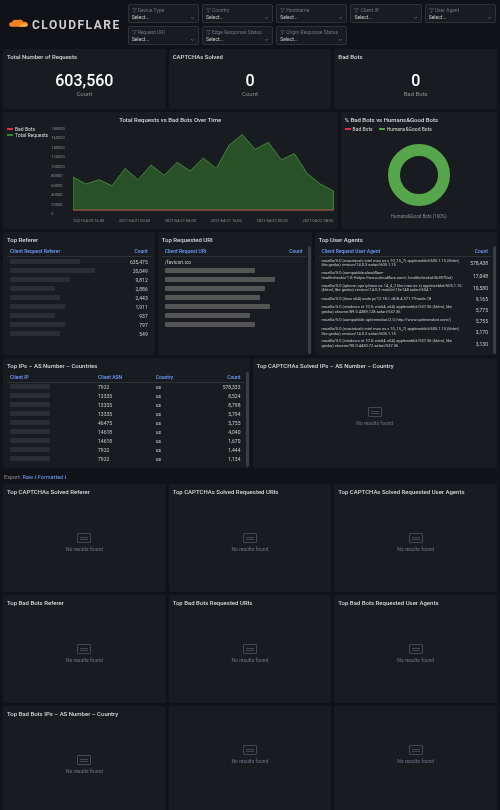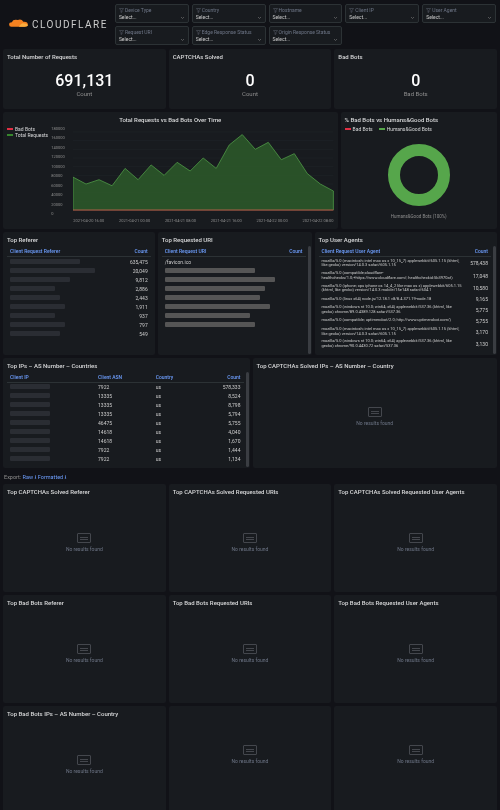--- a/index.html
+++ b/index.html
@@ -1,20 +1,20 @@
 <!DOCTYPE html>
 <html><head>
 <meta charset="utf-8">
 <style>
 * { margin:0; padding:0; box-sizing:border-box; }
 body { background:#111217; color:#d8d9da; font-family:Roboto,Arial,sans-serif; font-size:7px; width:500px; }
 .header { display:flex; padding:4px; gap:3px; }
 .logo { display:flex; align-items:center; gap:2px; padding:2px 4px; }
 .logo-icon { width:22px; height:11px; }
-.logo-text { font-size:10px; letter-spacing:1.5px; color:#ccc; font-weight:400; }
+.logo-text { font-size:12px; letter-spacing:1.5px; color:#ccc; font-weight:700; }
 .filters { flex:1; display:grid; grid-template-columns:repeat(5,1fr); gap:3px; }
 .filter { background:#181b1f; border:1px solid #2c3235; border-radius:2px; padding:2px 3px; }
 .filter-label { font-size:5px; color:#6e7687; display:flex; align-items:center; gap:1px; }
 .filter-label svg { width:5px; height:5px; }
 .filter-val { display:flex; justify-content:space-between; align-items:center; font-size:5px; color:#ccc; margin-top:1px; }
 .filter-val svg { width:5px; height:5px; }
 .row { display:flex; gap:3px; padding:0 3px 3px; }
 .panel { background:#181b1f; border-radius:2px; padding:4px; flex:1; }
 .panel-title { font-size:6px; color:#d8d9da; font-weight:500; margin-bottom:3px; }
 .stat { text-align:center; padding:8px 0; }
@@ -167,21 +167,21 @@
           </svg>
         </div>
    </div>
     </div>
 </div>
 
 <div class="row">
   <div class="panel">
     <div class="panel-title">Total Number of Requests</div>
     <div class="stat">
-        <div class="stat-val">691,131</div>
+        <div class="stat-val">603,560</div>
         <div class="stat-label">Count</div>
       </div>
   </div>
   <div class="panel">
     <div class="panel-title">CAPTCHAs Solved</div>
     <div class="stat">
         <div class="stat-val">0</div>
         <div class="stat-label">Count</div>
       </div>
   </div>

